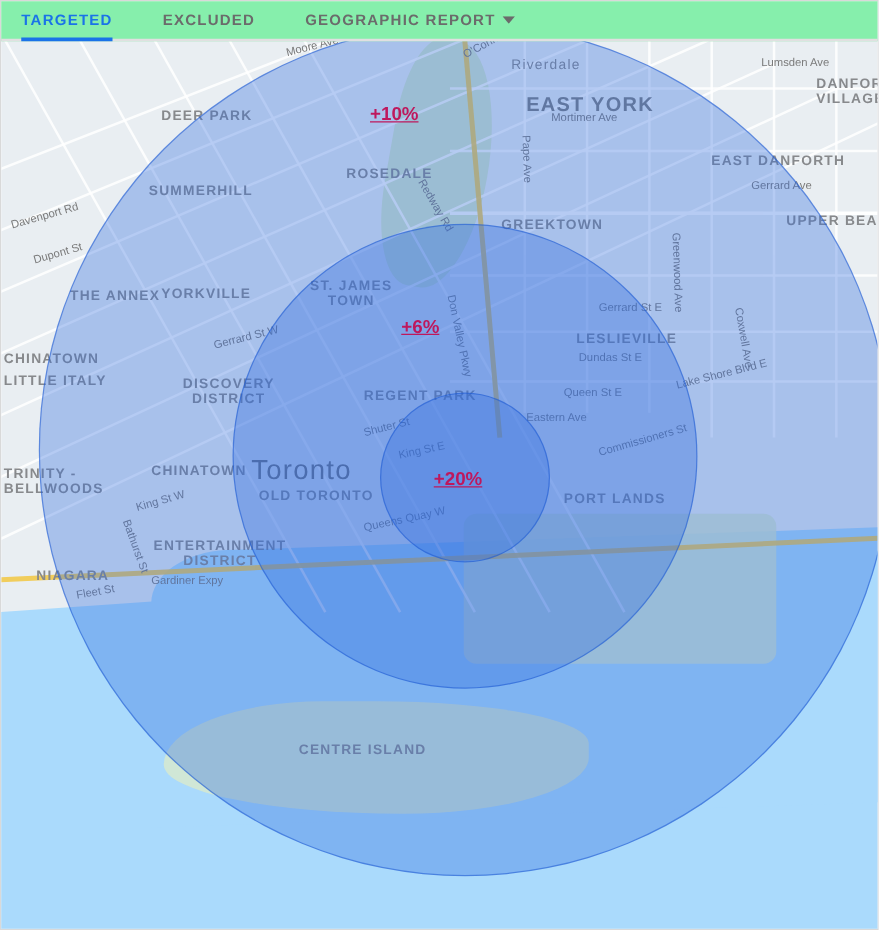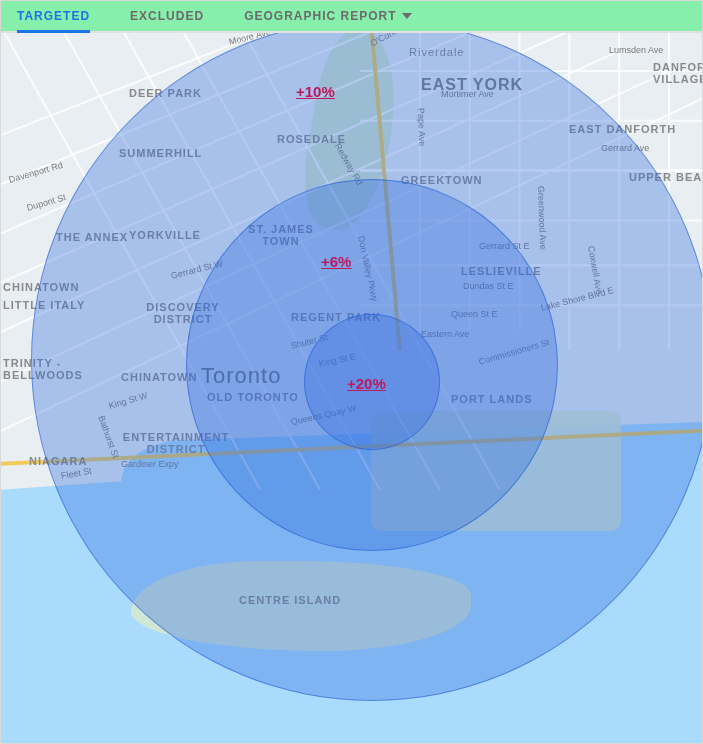--- a/index.html
+++ b/index.html
@@ -112,21 +112,21 @@
     <div class="place sm" style="left:592px; top:140px;padding-left:36px;">UPPER BEACHES</div>
     <div class="place sm" style="left:400px; top:143px;">GREEKTOWN</div>
     <div class="place sm" style="left:55px; top:200px;">THE ANNEX</div>
     <div class="place sm" style="left:128px; top:198px;">YORKVILLE</div>
     <div class="place sm" style="left:240px; top:192px; width:80px; white-space:normal; text-align:center;">ST. JAMES TOWN</div>
     <div class="place sm" style="left:290px; top:280px;">REGENT PARK</div>
     <div class="place sm" style="left:460px; top:234px;">LESLIEVILLE</div>
     <div class="place sm" style="left:2px; top:250px;">CHINATOWN</div>
     <div class="place sm" style="left:2px; top:268px;">LITTLE ITALY</div>
     <div class="place sm" style="left:142px; top:270px; width:80px; white-space:normal; text-align:center;">DISCOVERY DISTRICT</div>
-    <div class="place sm" style="left:2px; top:326px; width:80px; white-space:normal;">TRINITY - BELLWOODS</div>
+    <div class="place sm" style="left:2px; top:342px; width:80px; white-space:normal;">TRINITY - BELLWOODS</div>
     <div class="place sm" style="left:120px; top:340px;">CHINATOWN</div>
     <div class="place sm" style="left:206px; top:360px;">OLD TORONTO</div>
     <div class="place sm" style="left:120px; top:400px; width:110px; white-space:normal; text-align:center;">ENTERTAINMENT DISTRICT</div>
     <div class="place sm" style="left:28px; top:424px;">NIAGARA</div>
     <div class="place sm" style="left:450px; top:362px;">PORT LANDS</div>
     <div class="place sm" style="left:238px; top:552px;margin-top:11px;">CENTRE ISLAND</div>
 
     <div class="roadlabel" style="left:120px; top:428px;">Gardiner Expy</div>
     <div class="roadlabel" style="left:8px;  top:144px; transform:rotate(-16deg);">Davenport Rd</div>
     <div class="roadlabel" style="left:26px; top:172px; transform:rotate(-16deg);">Dupont St</div>

